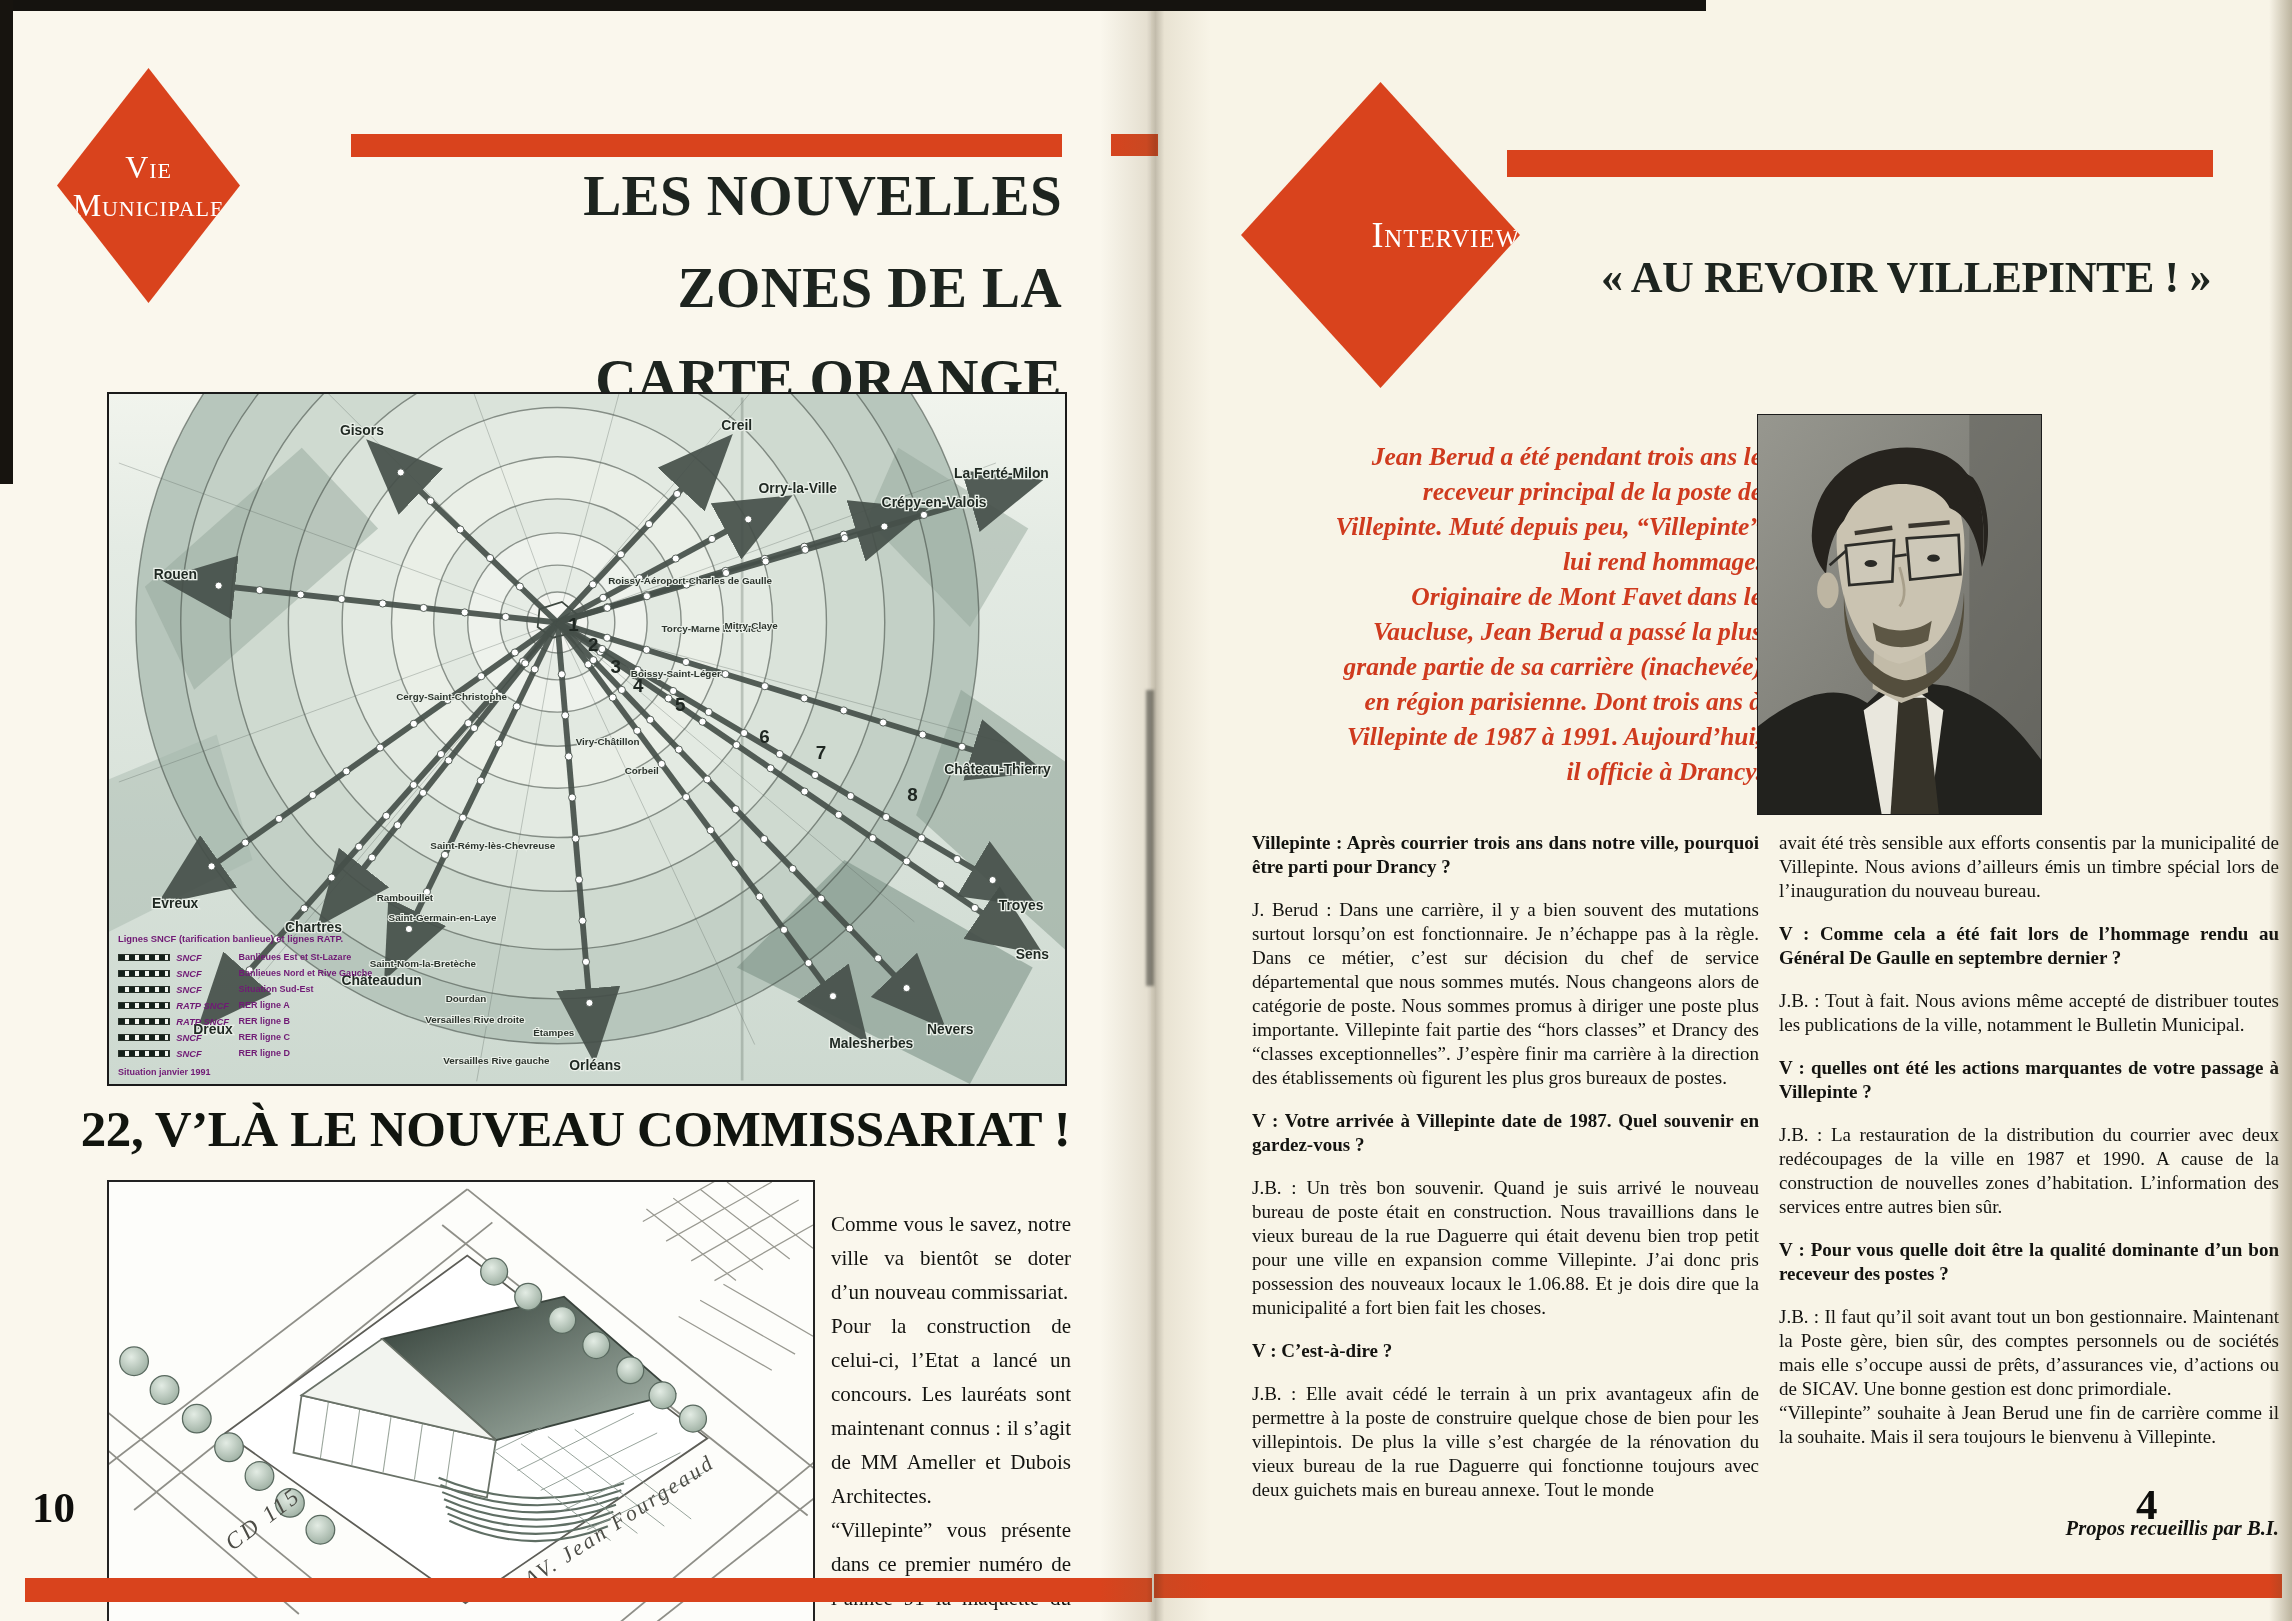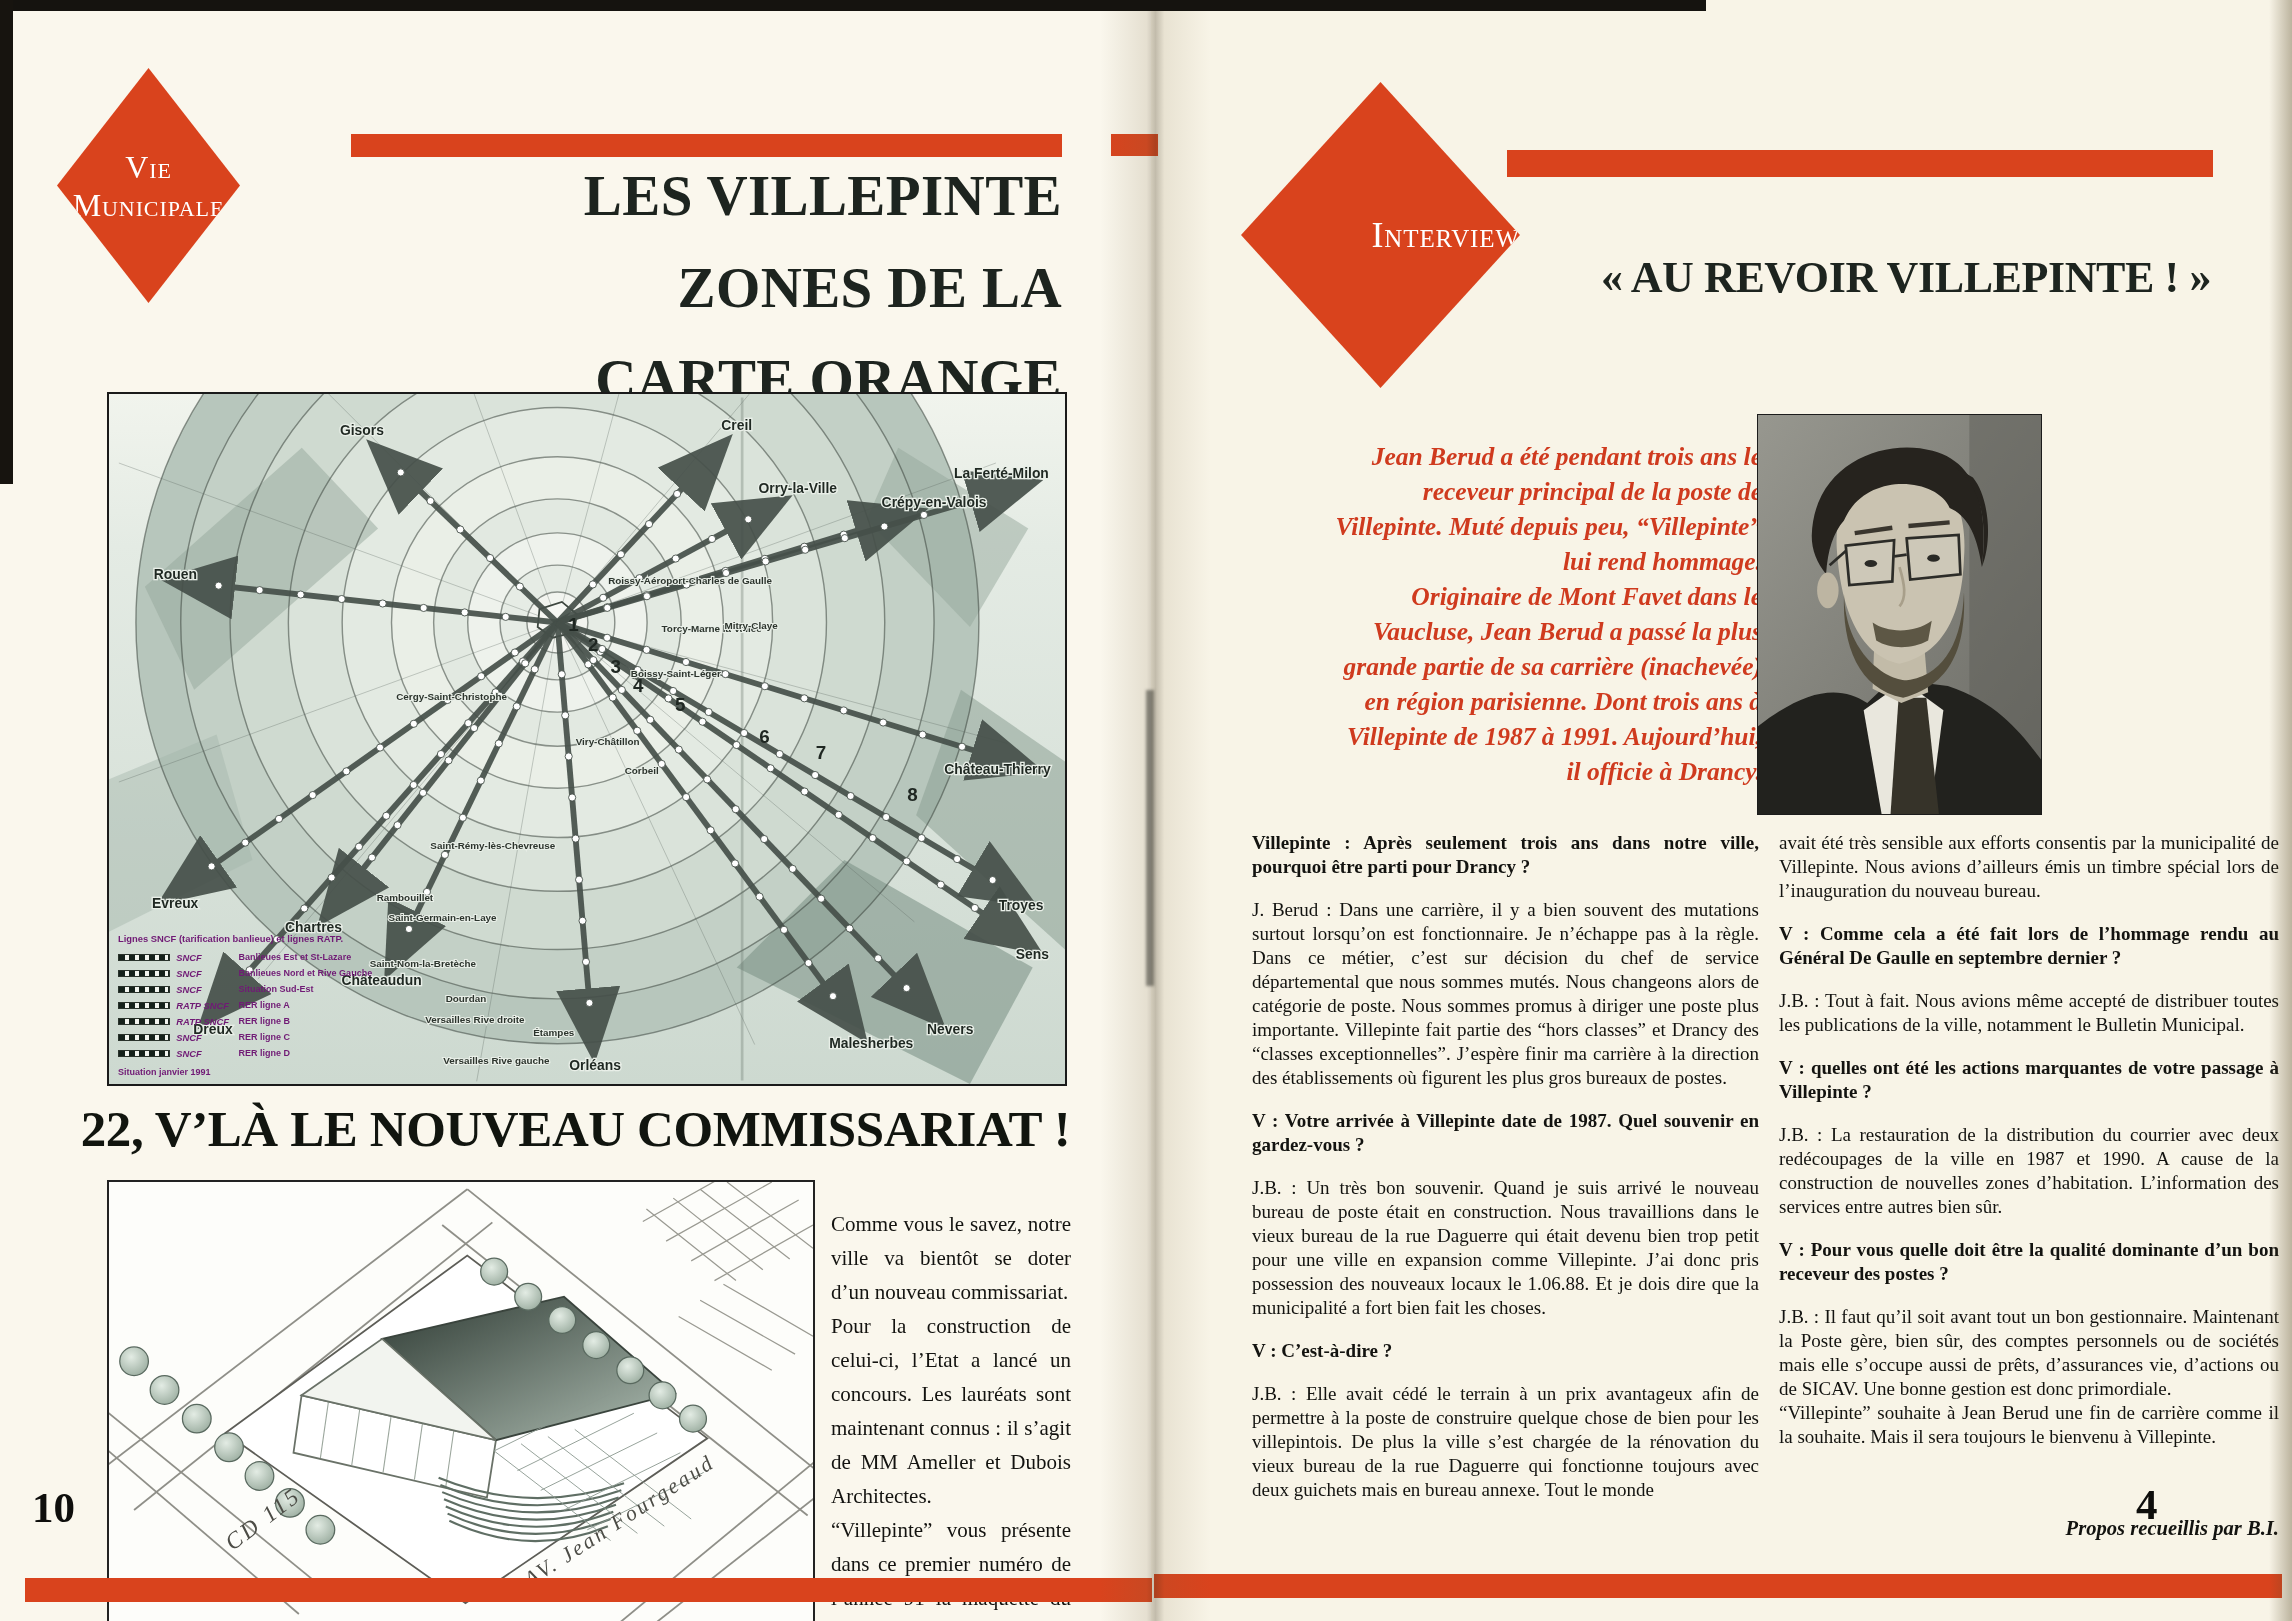--- a/index.html
+++ b/index.html
@@ -81,21 +81,21 @@
       <div class="badge-text">
         <span>Vie</span><br>
         <span>Municipale</span>
       </div>
     </div>
 
     <div class="redbar redbar-top-left"></div>
 
     <h1 class="headline-left">
 
-    <div class="hl-line">LES VILLEPINTE</div>
+    <div class="hl-line">LES NOUVELLES</div>
         <div class="hl-line">ZONES DE LA</div>
         <div class="hl-line">CARTE ORANGE</div>
       </h1>
 
     <div class="map-panel">
       <svg id="map-art" viewBox="0 0 1066 770" preserveAspectRatio="none">
         <defs>
           <linearGradient id="mapbg" x1="0" y1="0" x2="0" y2="1">
             <stop offset="0" stop-color="#f1f4ed"></stop>
               <stop offset="0.22" stop-color="#e4ebe4"></stop>
@@ -551,21 +551,21 @@
           <ellipse cx="126" cy="166" rx="7" ry="4"></ellipse>
             <ellipse cx="196" cy="160" rx="7" ry="4"></ellipse>
         </g>
         <path d="M108,132 L150,126 M168,124 L214,120" stroke="#3a362e" stroke-width="5"></path>
         <path d="M158,170 C164,190 166,204 158,214" stroke="#a89f8a" stroke-width="3" fill="none"></path>
       </svg>
     </div>
 
     <div class="iv-col iv-col1">
 
-    <p class="q">Villepinte : Après seulement trois ans dans notre ville, pourquoi être parti pour Drancy ?</p>
+    <p class="q">Villepinte : Après courrier trois ans dans notre ville, pourquoi être parti pour Drancy ?</p>
         <p class="a">J. Berud : Dans une carrière, il y a bien souvent des mutations surtout lorsqu’on est fonctionnaire. Je n’échappe pas à la règle. Dans ce métier, c’est sur décision du chef de service départemental que nous sommes mutés. Nous changeons alors de catégorie de poste. Nous sommes promus à diriger une poste plus importante. Villepinte fait partie des “hors classes” et Drancy des “classes exceptionnelles”. J’espère finir ma carrière à la direction des établissements où figurent les plus gros bureaux de postes.</p>
         <p class="q">V : Votre arrivée à Villepinte date de 1987. Quel souvenir en gardez-vous ?</p>
         <p class="a">J.B. : Un très bon souvenir. Quand je suis arrivé le nouveau bureau de poste était en construction. Nous travaillions dans le vieux bureau de la rue Daguerre qui était devenu bien trop petit pour une ville en expansion comme Villepinte. J’ai donc pris possession des nouveaux locaux le 1.06.88. Et je dois dire que la municipalité a fort bien fait les choses.</p>
         <p class="q">V : C’est-à-dire ?</p>
         <p class="a">J.B. : Elle avait cédé le terrain à un prix avantageux afin de permettre à la poste de construire quelque chose de bien pour les villepintois. De plus la ville s’est chargée de la rénovation du vieux bureau de la rue Daguerre qui fonctionne toujours avec deux guichets mais en bureau annexe. Tout le monde</p>
       </div>
     <div class="iv-col iv-col2">
 
     <p class="a">avait été très sensible aux efforts consentis par la municipalité de Villepinte. Nous avions d’ailleurs émis un timbre spécial lors de l’inauguration du nouveau bureau.</p>
         <p class="q">V : Comme cela a été fait lors de l’hommage rendu au Général De Gaulle en septembre dernier ?</p>

